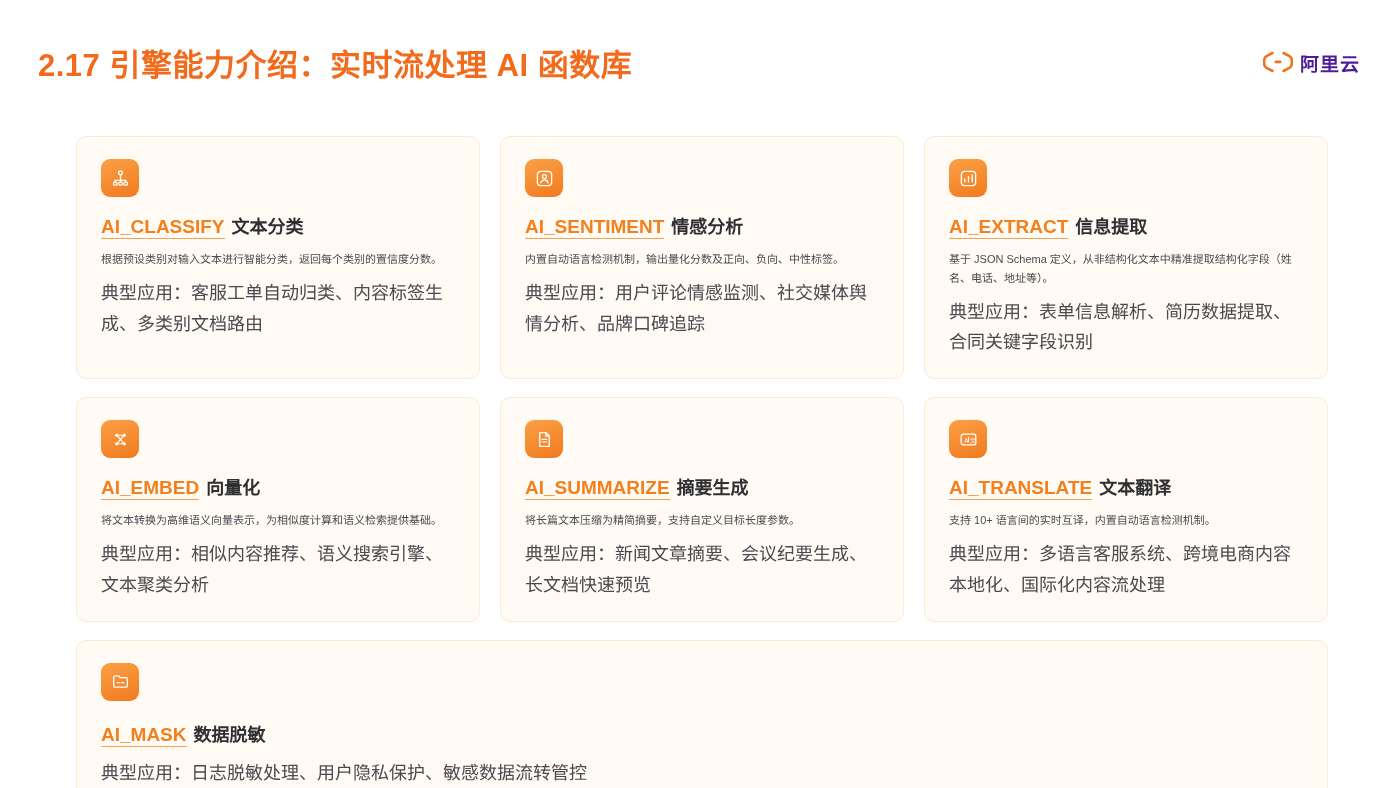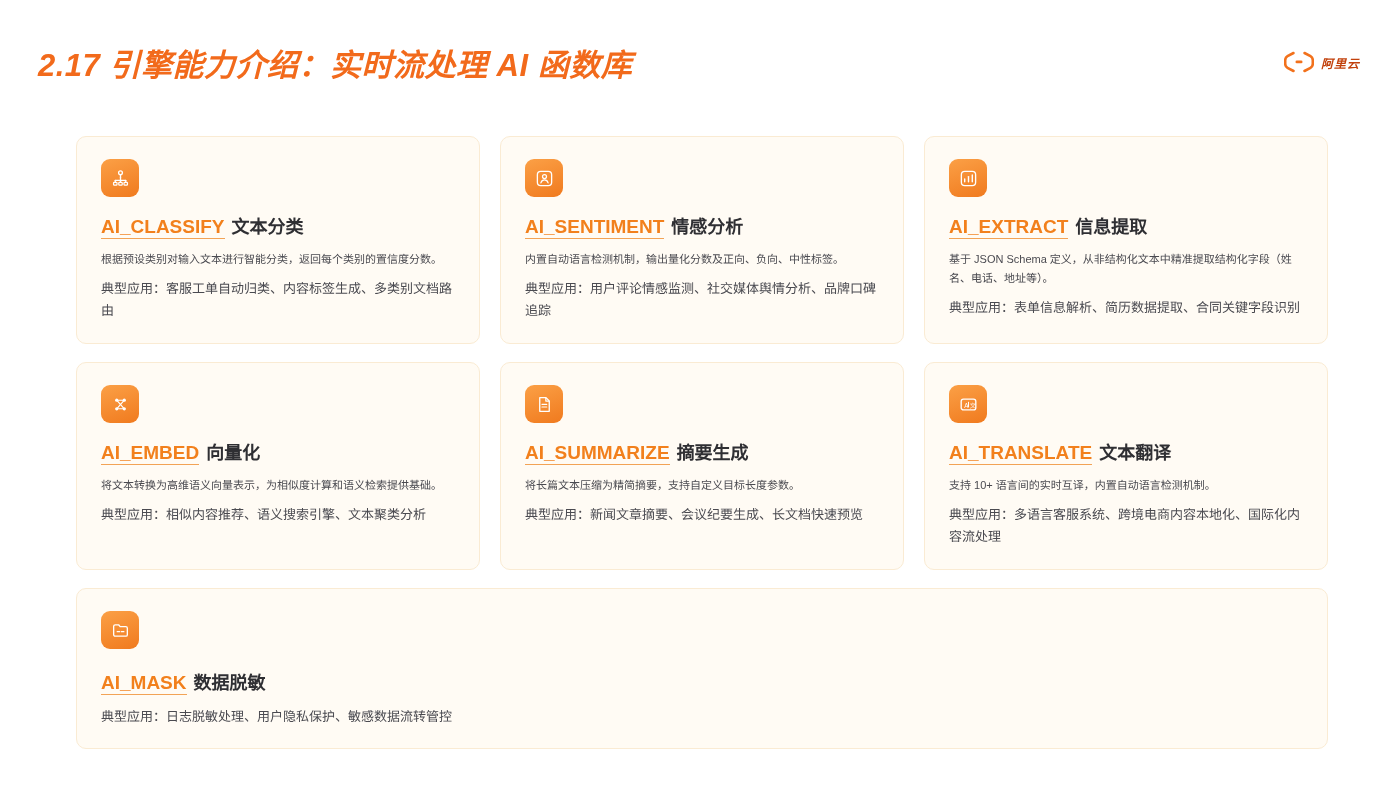--- a/index.html
+++ b/index.html
@@ -24,21 +24,20 @@
   
   .header {
     position: absolute;
     top: 34px;
     left: 38px;
     right: 40px;
     height: 56px;
     display: flex;
     align-items: center;
     justify-content: space-between;
-    font-style: italic;
   }
   .slide-title {
     font-size: 31px;
     font-weight: bold;
     color: #F26A1B;
     letter-spacing: 0.5px;
     white-space: nowrap;
   }
   .brand {
     display: flex;
@@ -47,23 +46,23 @@
   }
   .brand-mark {
     display: inline-flex;
     align-items: center;
     justify-content: center;
     width: 30px;
     height: 22px;
     color: #F2711C;
   }
   .brand-name {
-    font-size: 12px;
-    font-weight: bold;
-    color: #c2410c;
+    font-size: 19px;
+    font-weight: bold;
+    color: #4c1d95;
     letter-spacing: 1px;
   }
 
   
   .grid {
     position: absolute;
     top: 136px;
     left: 76px;
     width: 1252px;
     display: flex;
@@ -116,21 +115,21 @@
     margin-left: 7px;
     font-size: 18px;
   }
   .card-desc {
     font-size: 11px;
     line-height: 1.72;
     color: #4a4a50;
     margin: 0 0 9px 0;
   }
   .card-usecase {
-    font-size: 13px;
+    font-size: 18px;
     line-height: 1.72;
     color: #4a4a50;
     margin: 0;
   }
   .card.full .card-icon { margin-bottom: 22px; }
 </style>
 </head>
 <body>
 
 <div class="slide">

